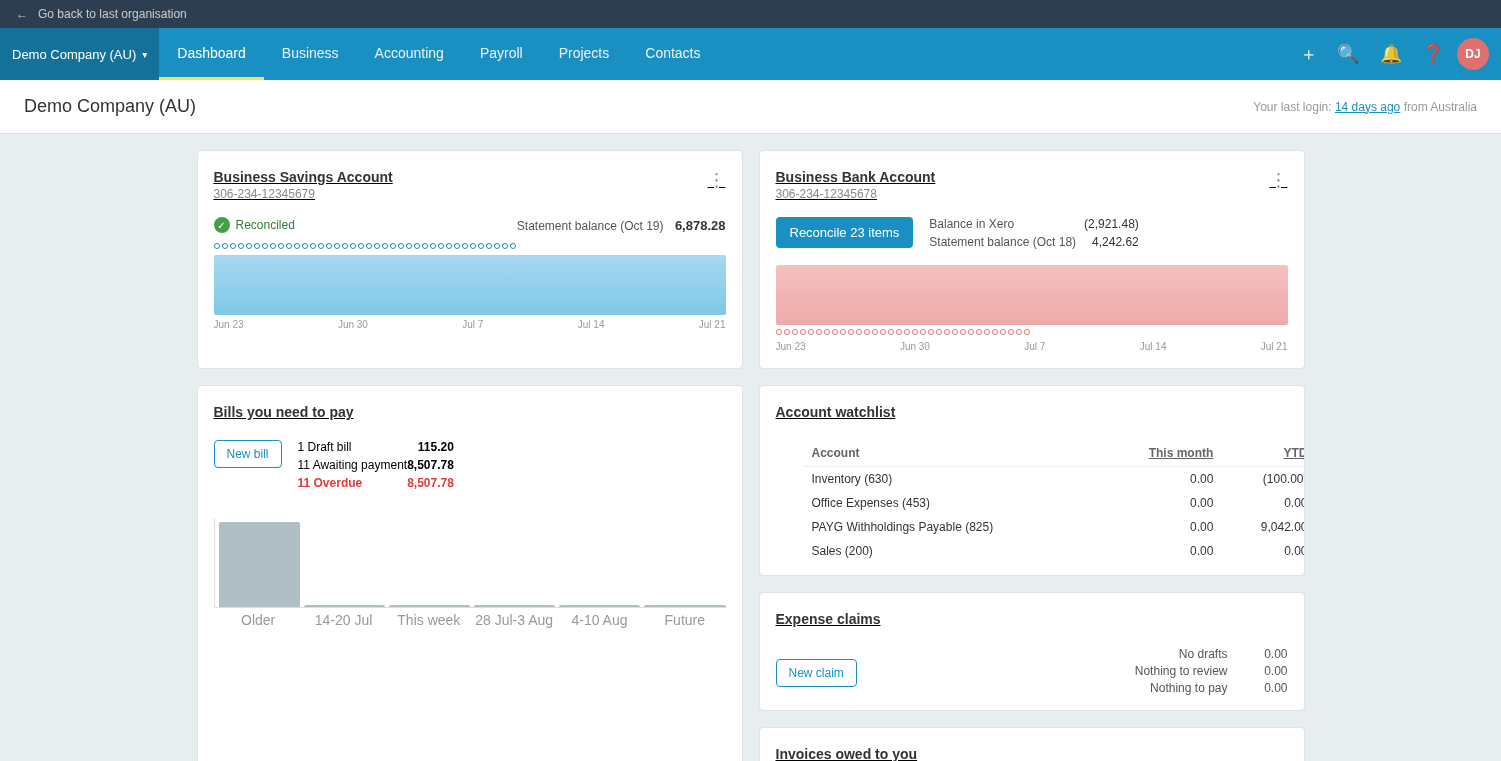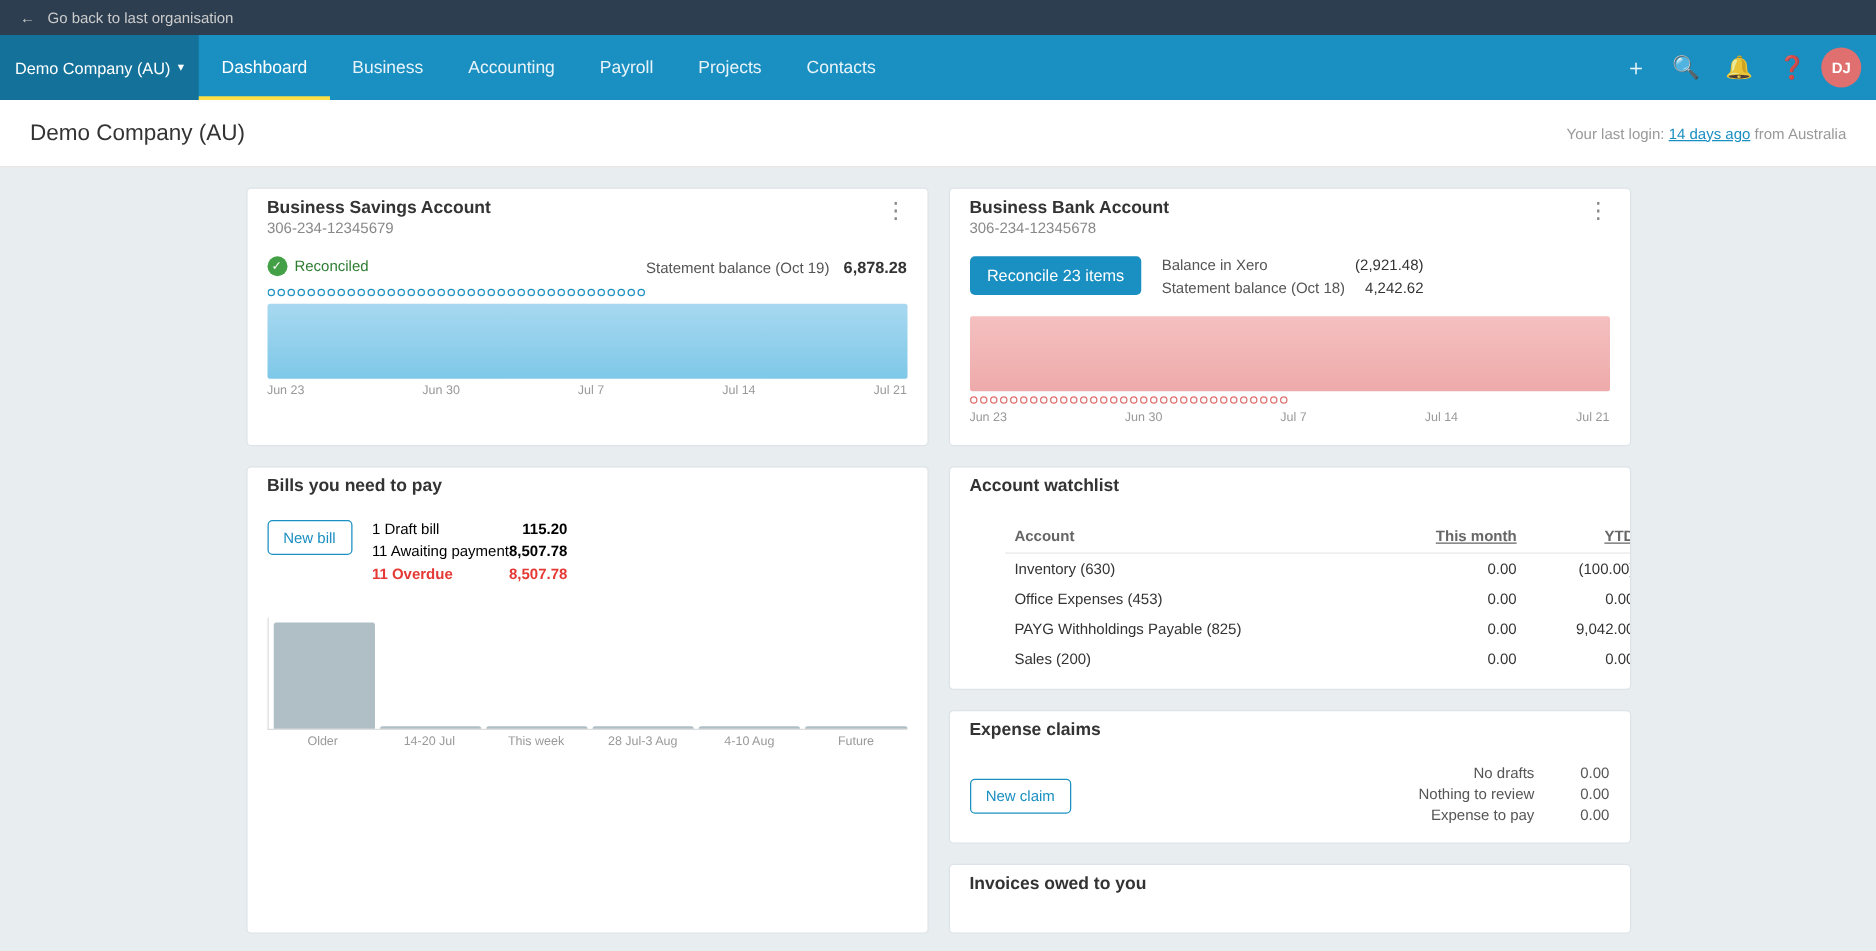--- a/index.html
+++ b/index.html
@@ -112,24 +112,25 @@
     }
 
     
     .card {
       background: white;
       border-radius: 4px;
       border: 1px solid #dde3e8;
       overflow: hidden;
     }
     .card-header {
-      padding: 6px 16px 8px;
+      padding: 18px 16px 8px;
       display: flex;
       justify-content: space-between;
       align-items: flex-start;
+      text-decoration: underline;
     }
     .card-title { font-size: 14px; font-weight: 600; color: #333; }
     .card-subtitle { font-size: 12px; color: #888; margin-top: 2px; }
     .menu-dots { cursor: pointer; color: #888; font-size: 18px; }
 
     
     .bank-status-row {
       padding: 8px 16px;
       display: flex;
       align-items: center;
@@ -242,21 +243,21 @@
     }
     .bar {
       background: #b0bec5;
       border-radius: 2px 2px 0 0;
       flex: 1;
     }
     .bar-labels {
       display: flex;
       gap: 4px;
       margin-top: 4px;
-      font-size: 10px;
+      font-size: 14px;
       color: #999;
       padding-left: 4px;
     }
     .bar-label { flex: 1; text-align: center; }
 
     
     .watchlist-table { width: 100%; border-collapse: collapse; font-size: 12px; margin-left: 28px; }
     .watchlist-table th {
       text-align: left; color: #666; font-weight: 600;
       border-bottom: 1px solid #eee;
@@ -546,21 +547,21 @@
           <div class="claims-stats">
             <div class="claims-row">
               <span>No drafts</span>
               <span class="claims-val">0.00</span>
             </div>
             <div class="claims-row">
               <span>Nothing to review</span>
               <span class="claims-val">0.00</span>
             </div>
             <div class="claims-row">
-              <span>Expense to pay</span>
+              <span>Nothing to pay</span>
               <span class="claims-val">0.00</span>
             </div>
           </div>
         </div>
       </div>
     </div>
 
     <div class="card">
       <div class="card-header">
         <div class="card-title">Invoices owed to you</div>

